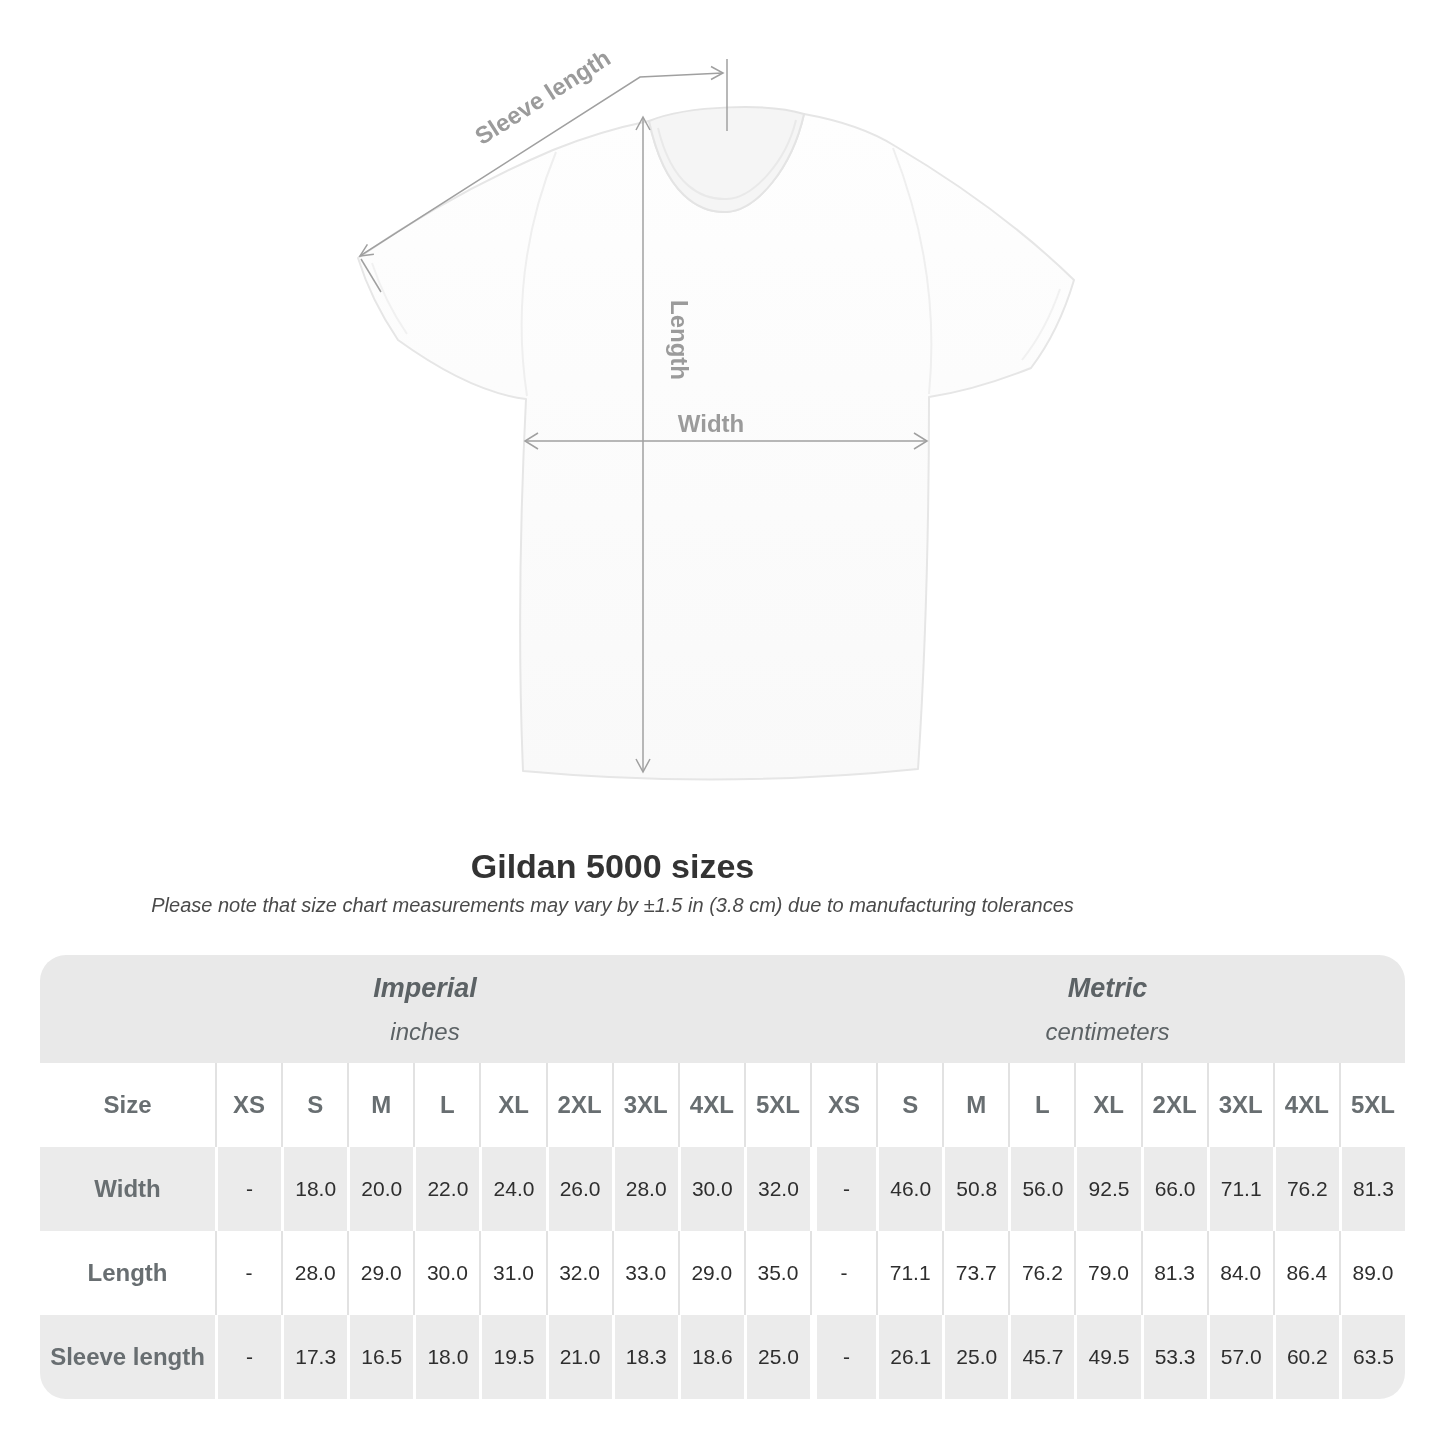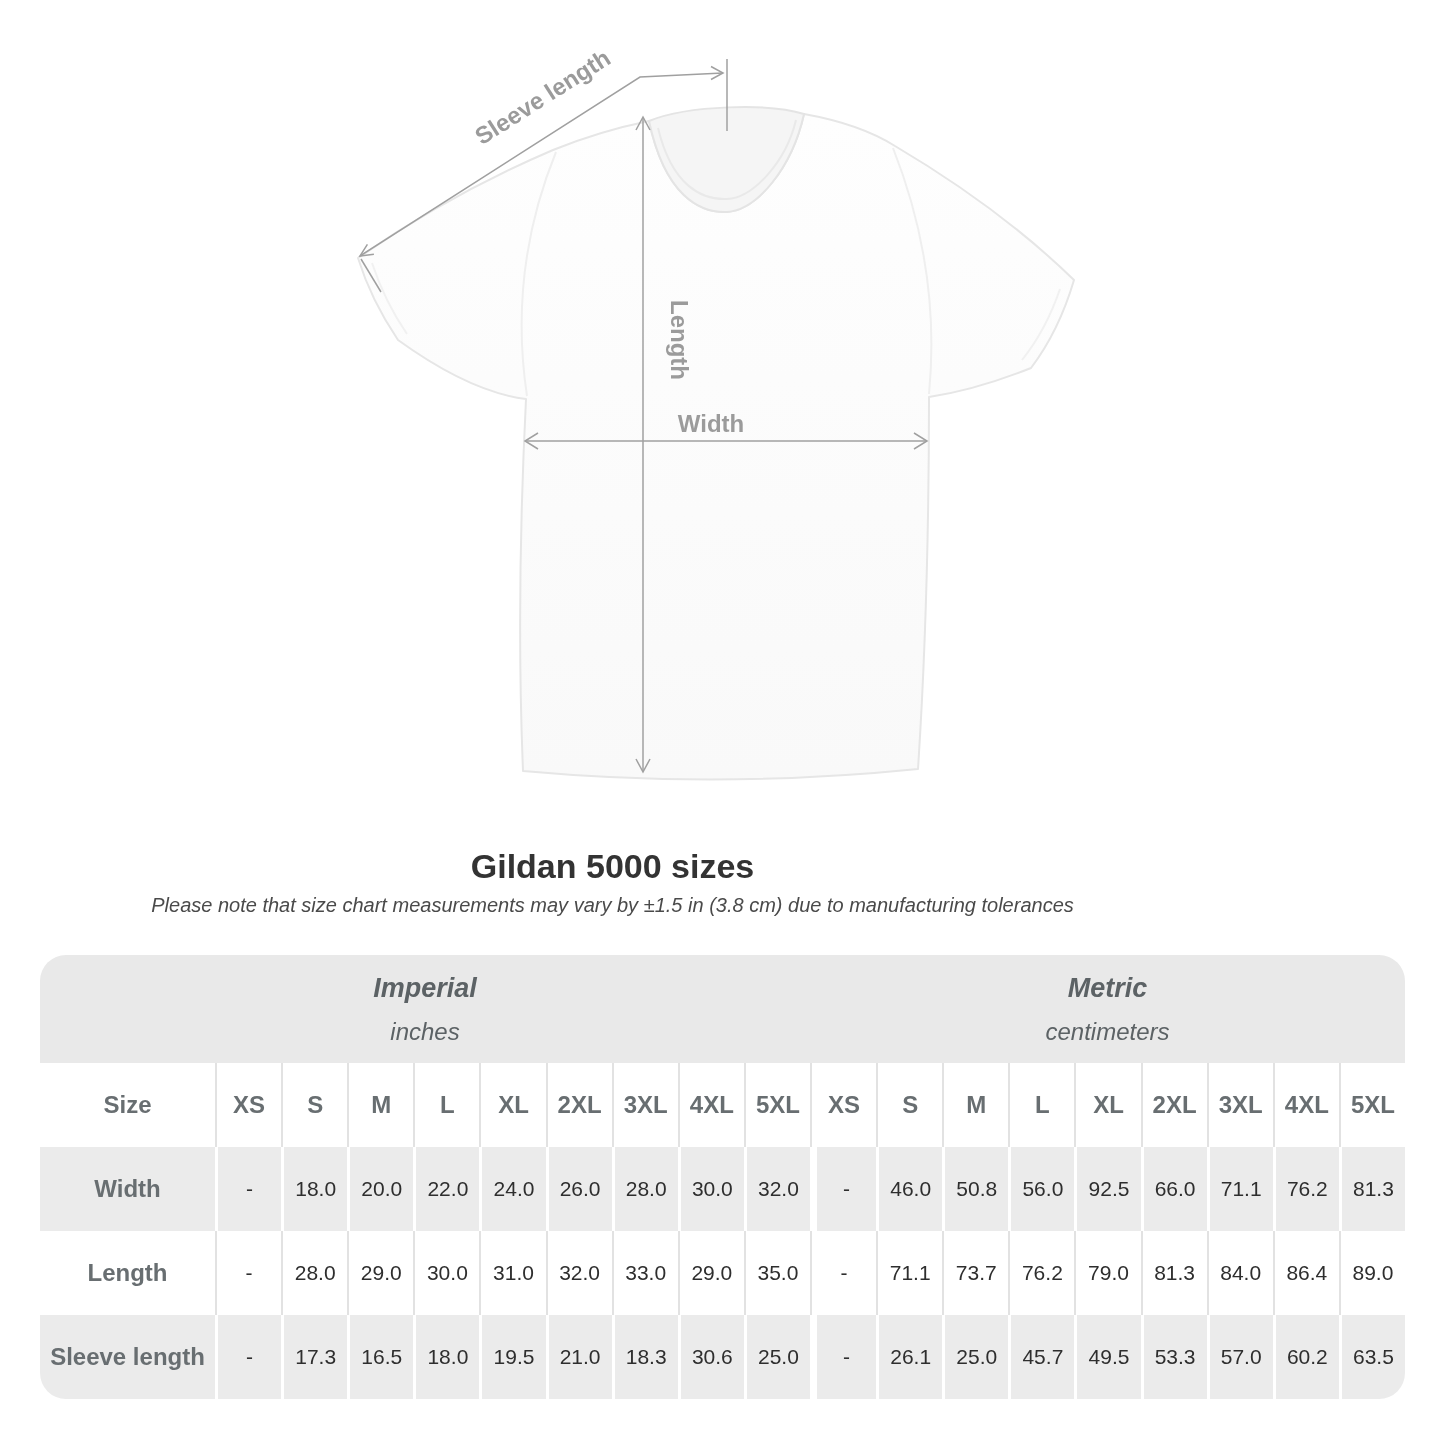--- a/index.html
+++ b/index.html
@@ -175,21 +175,21 @@
       <div class="cell vl">86.4</div>
       <div class="cell vl">89.0</div>
       <div class="cell rowlabel shade">Sleeve length</div>
       <div class="cell shade vl-w">-</div>
       <div class="cell shade vl-w">17.3</div>
       <div class="cell shade vl-w">16.5</div>
       <div class="cell shade vl-w">18.0</div>
       <div class="cell shade vl-w">19.5</div>
       <div class="cell shade vl-w">21.0</div>
       <div class="cell shade vl-w">18.3</div>
-      <div class="cell shade vl-w">30.6</div>
+      <div class="cell shade vl-w">18.6</div>
       <div class="cell shade vl-w">25.0</div>
       <div class="cell shade vl-w-wide">-</div>
       <div class="cell shade vl-w">26.1</div>
       <div class="cell shade vl-w">25.0</div>
       <div class="cell shade vl-w">45.7</div>
       <div class="cell shade vl-w">49.5</div>
       <div class="cell shade vl-w">53.3</div>
       <div class="cell shade vl-w">57.0</div>
       <div class="cell shade vl-w">60.2</div>
       <div class="cell shade vl-w">63.5</div>

